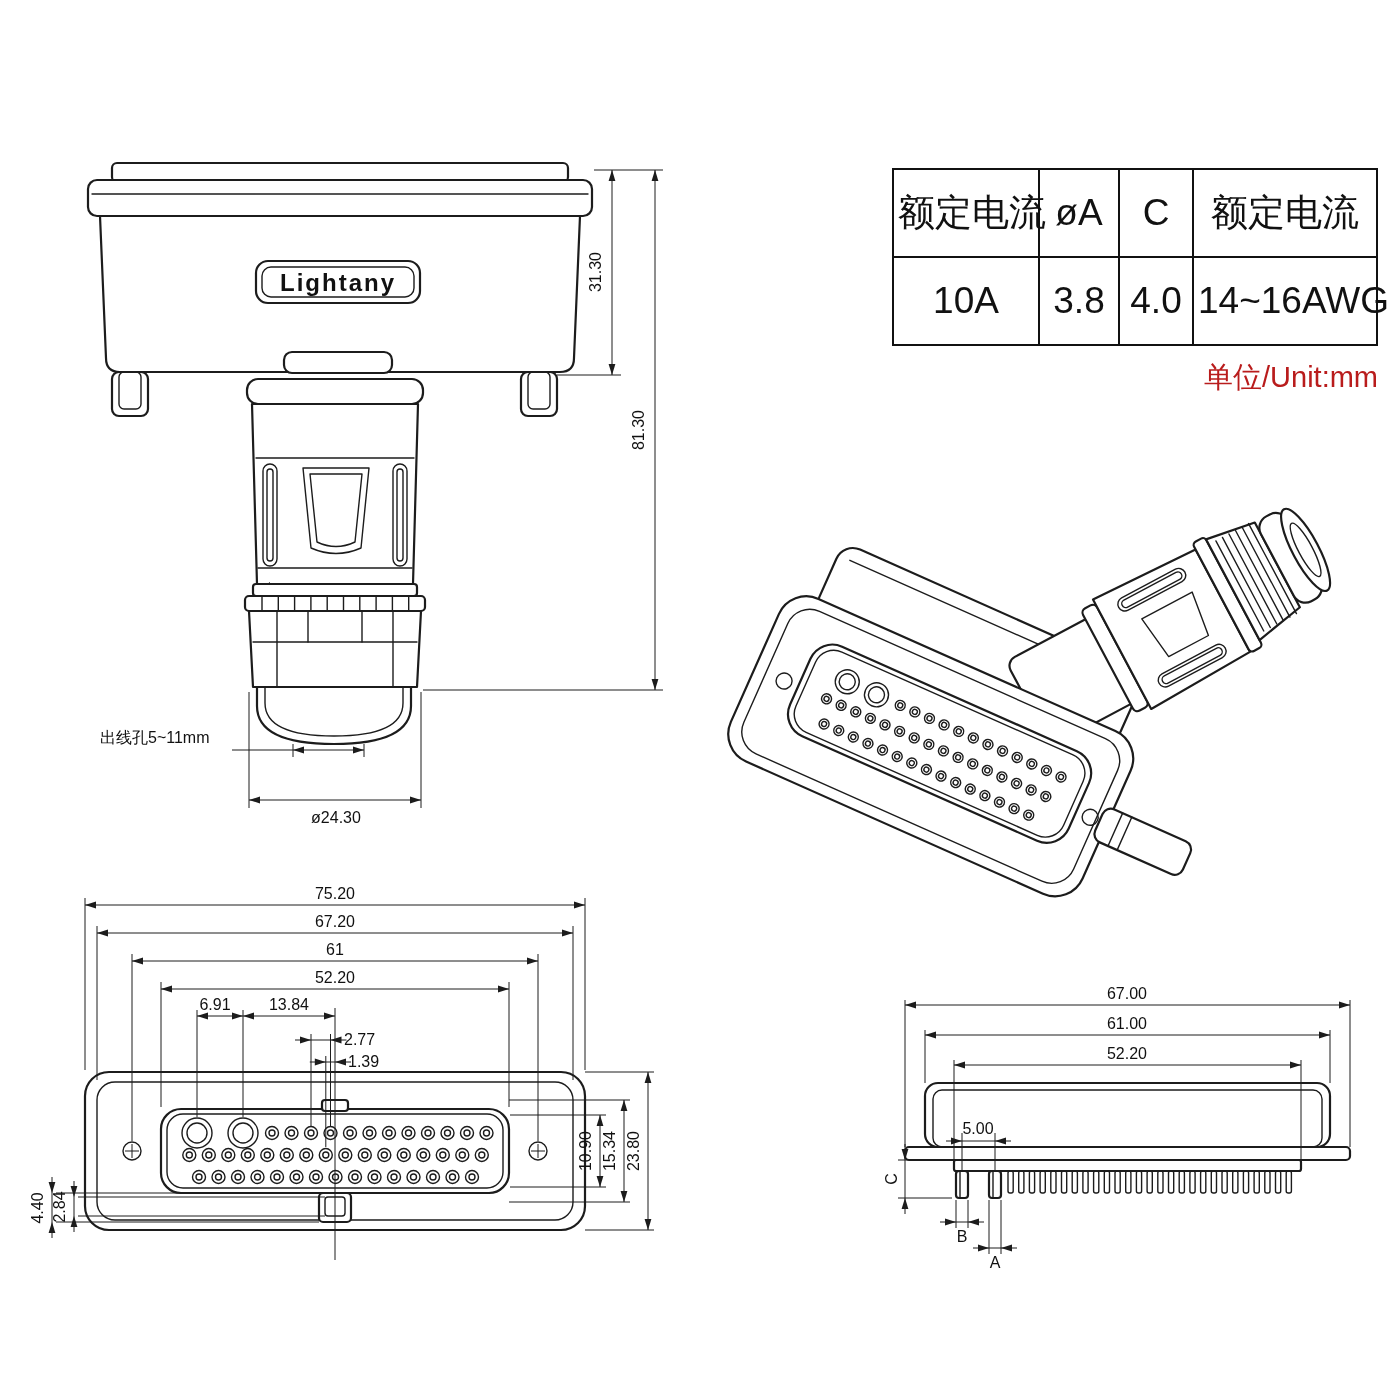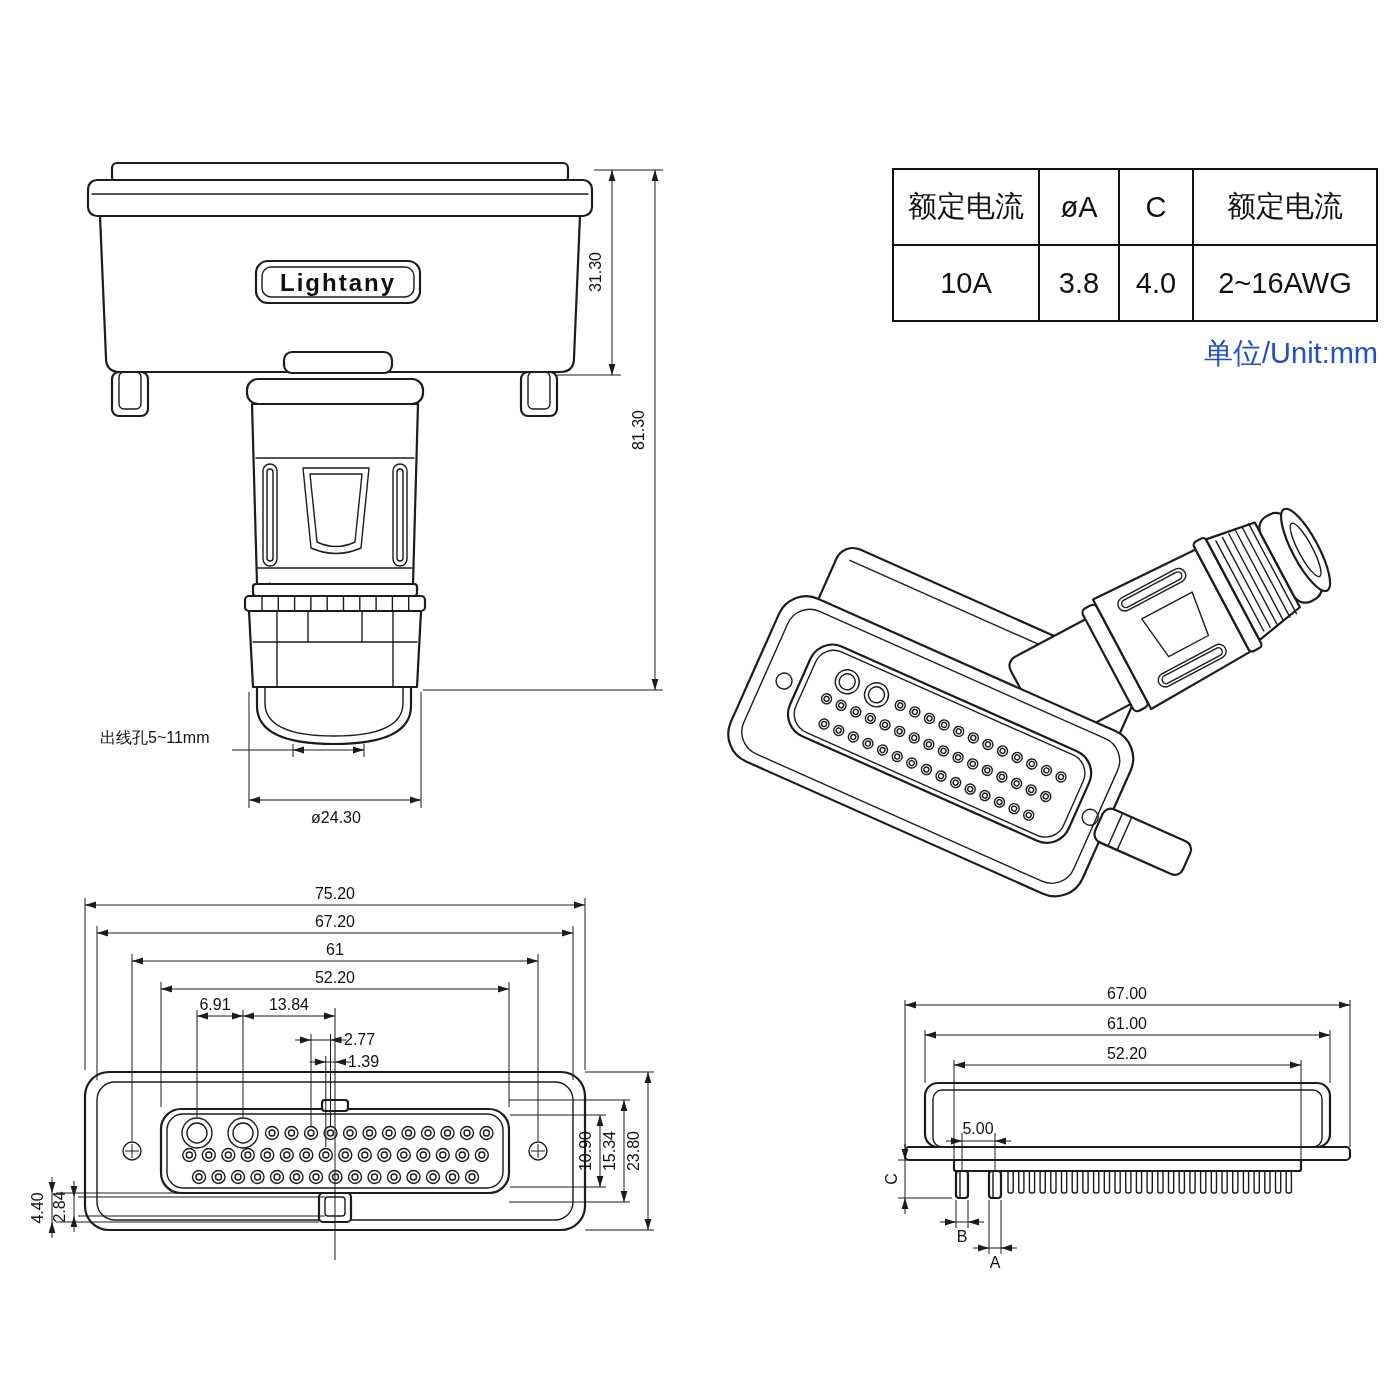--- a/index.html
+++ b/index.html
@@ -8,22 +8,22 @@
   #dwg{position:absolute;left:0;top:0}
   .olf{fill:#fff;stroke:#1c1c1c;stroke-width:2.2;stroke-linejoin:round;stroke-linecap:round}
   .ol2{fill:none;stroke:#1c1c1c;stroke-width:1.4;stroke-linejoin:round;stroke-linecap:round}
   .dl{fill:none;stroke:#1c1c1c;stroke-width:1}
   .arr{fill:#1c1c1c;stroke:none}
   text.dim{font-family:"Liberation Sans","DejaVu Sans",sans-serif;font-size:16px;fill:#111;text-anchor:middle}
   text.dim.start{text-anchor:start}
   text.logo{font-family:"Liberation Sans","DejaVu Sans",sans-serif;font-weight:bold;font-size:24px;letter-spacing:2px;fill:#111;text-anchor:middle}
   .spec{position:absolute;left:892px;top:168px;width:486px}
   .spec table{border-collapse:collapse;width:100%;table-layout:fixed}
-  .spec th,.spec td{border:2px solid #111;text-align:center;font-size:29px;font-weight:400;height:50px;padding:12px 4px;white-space:nowrap}
-  .unit{text-align:right;font-size:29px;margin-top:12px;color:#1d4ed8}
+  .spec th,.spec td{border:2px solid #111;text-align:center;font-size:37px;font-weight:400;height:50px;padding:18px 4px;white-space:nowrap}
+  .unit{text-align:right;font-size:29px;margin-top:12px;color:#b91c1c}
 </style>
 </head>
 <body>
 
 <div id="page">
 
 <svg id="dwg" width="1400" height="1400" viewBox="0 0 1400 1400">
 
   <g id="fv">
     <g id="fv-shapes">
@@ -537,20 +537,20 @@
           <tr>
       <th>额定电流</th>
       <th>øA</th>
       <th>C</th>
       <th>额定电流</th>
     </tr>
     <tr>
       <td>10A</td>
       <td>3.8</td>
       <td>4.0</td>
-      <td>2~16AWG</td>
+      <td>14~16AWG</td>
     </tr>
   </tbody>
       </table>
   <div class="unit">单位/Unit:mm</div>
 </div>
 
 </div>
 
 </body></html>

